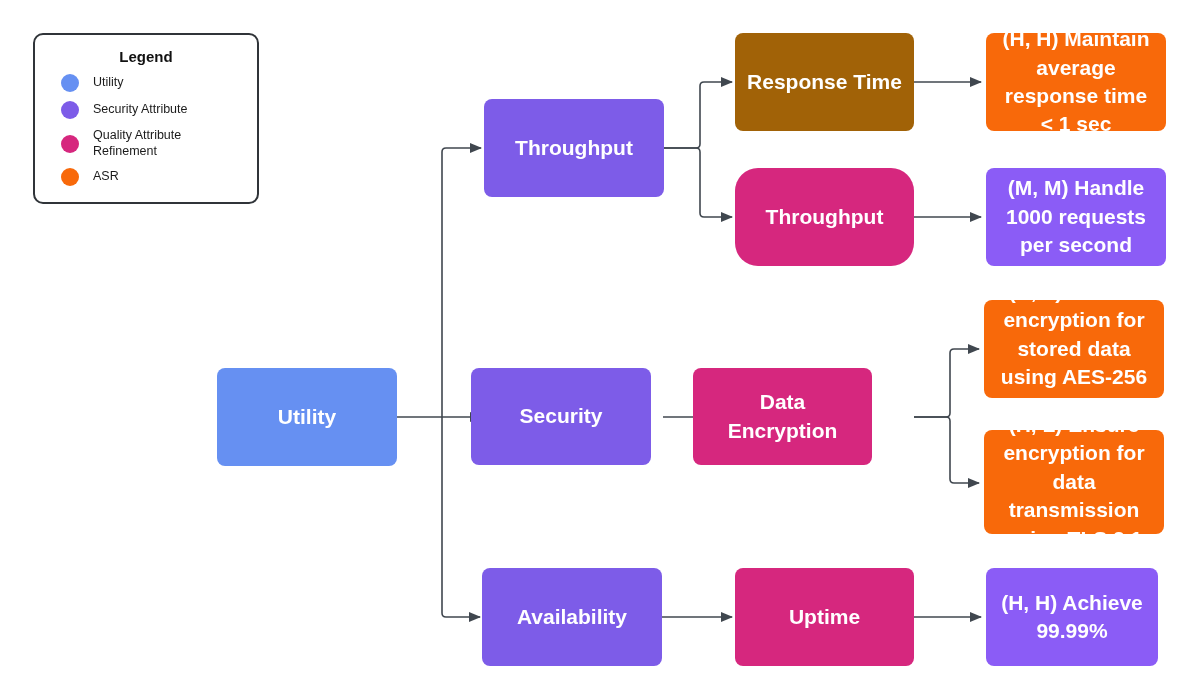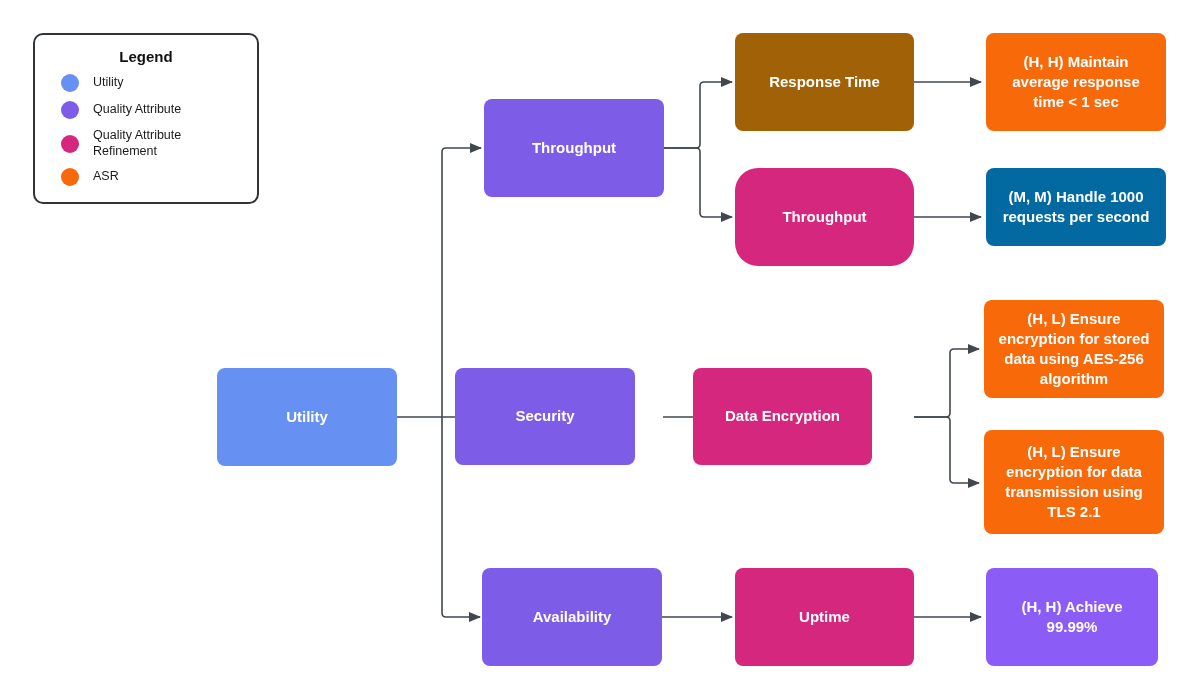--- a/index.html
+++ b/index.html
@@ -29,21 +29,21 @@
 
   .node {
     position: absolute;
     border-radius: 8px;
     display: flex;
     align-items: center;
     justify-content: center;
     text-align: center;
     color: #ffffff;
     font-weight: 700;
-    font-size: 15px;
+    font-size: 21px;
     line-height: 1.35;
     padding: 6px 12px;
   }
   .node .label { display: block; }
 
   .legend {
     position: absolute;
     left: 33px;
     top: 33px;
     width: 226px;
@@ -107,40 +107,40 @@
   </svg>
 
   <div class="legend">
     <div class="legend-title">Legend</div>
     <div class="legend-item">
       <span class="swatch" style="background-color: rgb(102, 144, 242);"></span>
       <span class="legend-label">Utility</span>
     </div>
     <div class="legend-item">
       <span class="swatch" style="background-color: rgb(125, 92, 232);"></span>
-      <span class="legend-label">Quality Attribute</span>
+      <span class="legend-label">Security Attribute</span>
     </div>
     <div class="legend-item">
       <span class="swatch" style="background-color: rgb(214, 39, 126);"></span>
       <span class="legend-label">Quality Attribute Refinement</span>
     </div>
     <div class="legend-item">
       <span class="swatch" style="background-color: rgb(248, 105, 10);"></span>
       <span class="legend-label">ASR</span>
     </div>
   </div>
 
   <div class="node" style="left: 217px; top: 368px; width: 180px; height: 98px; background-color: rgb(102, 144, 242);">
     <span class="label">Utility</span>
   </div>
 
   <div class="node" style="left: 484px; top: 99px; width: 180px; height: 98px; background-color: rgb(125, 92, 232);">
     <span class="label">Throughput</span>
   </div>
-  <div class="node" style="left: 455px; top: 368px; width: 180px; height: 97px; background-color: rgb(125, 92, 232); text-align: center;">
+  <div class="node" style="left: 471px; top: 368px; width: 180px; height: 97px; background-color: rgb(125, 92, 232); text-align: center;">
     <span class="label">Security</span>
   </div>
   <div class="node" style="left: 482px; top: 568px; width: 180px; height: 98px; background-color: rgb(125, 92, 232);">
     <span class="label">Availability</span>
   </div>
 
   <div class="node" style="left: 735px; top: 33px; width: 179px; height: 98px; background-color: #a16207;">
     <span class="label">Response Time</span>
   </div>
   <div class="node" style="left: 735px; top: 168px; width: 179px; height: 98px; background-color: rgb(214, 39, 126); border-radius: 23px;">
@@ -149,21 +149,21 @@
   <div class="node" style="left: 693px; top: 368px; width: 179px; height: 97px; background-color: rgb(214, 39, 126);">
     <span class="label">Data Encryption</span>
   </div>
   <div class="node" style="left: 735px; top: 568px; width: 179px; height: 98px; background-color: rgb(214, 39, 126);">
     <span class="label">Uptime</span>
   </div>
 
   <div class="node" style="left: 986px; top: 33px; width: 180px; height: 98px; background-color: rgb(248, 105, 10);">
     <span class="label">(H, H) Maintain average response time &lt; 1 sec</span>
   </div>
-  <div class="node" style="left: 986px; top: 168px; width: 180px; height: 78px; background-color: #0369a1;">
+  <div class="node" style="left: 986px; top: 168px; width: 180px; height: 98px; background-color: #8b5cf6;">
     <span class="label">(M, M) Handle 1000 requests per second</span>
   </div>
   <div class="node" style="left: 984px; top: 300px; width: 180px; height: 98px; padding: 6px 8px; background-color: rgb(248, 105, 10); text-align: center;">
     <span class="label">(H, L) Ensure encryption for stored data using AES-256 algorithm</span>
   </div>
   <div class="node" style="left: 984px; top: 430px; width: 180px; height: 104px; padding: 6px 8px; background-color: rgb(248, 105, 10);">
     <span class="label">(H, L) Ensure encryption for data transmission using TLS 2.1</span>
   </div>
   <div class="node" style="left: 986px; top: 568px; width: 172px; height: 98px; background-color: #8b5cf6;">
     <span class="label">(H, H) Achieve 99.99%</span>

